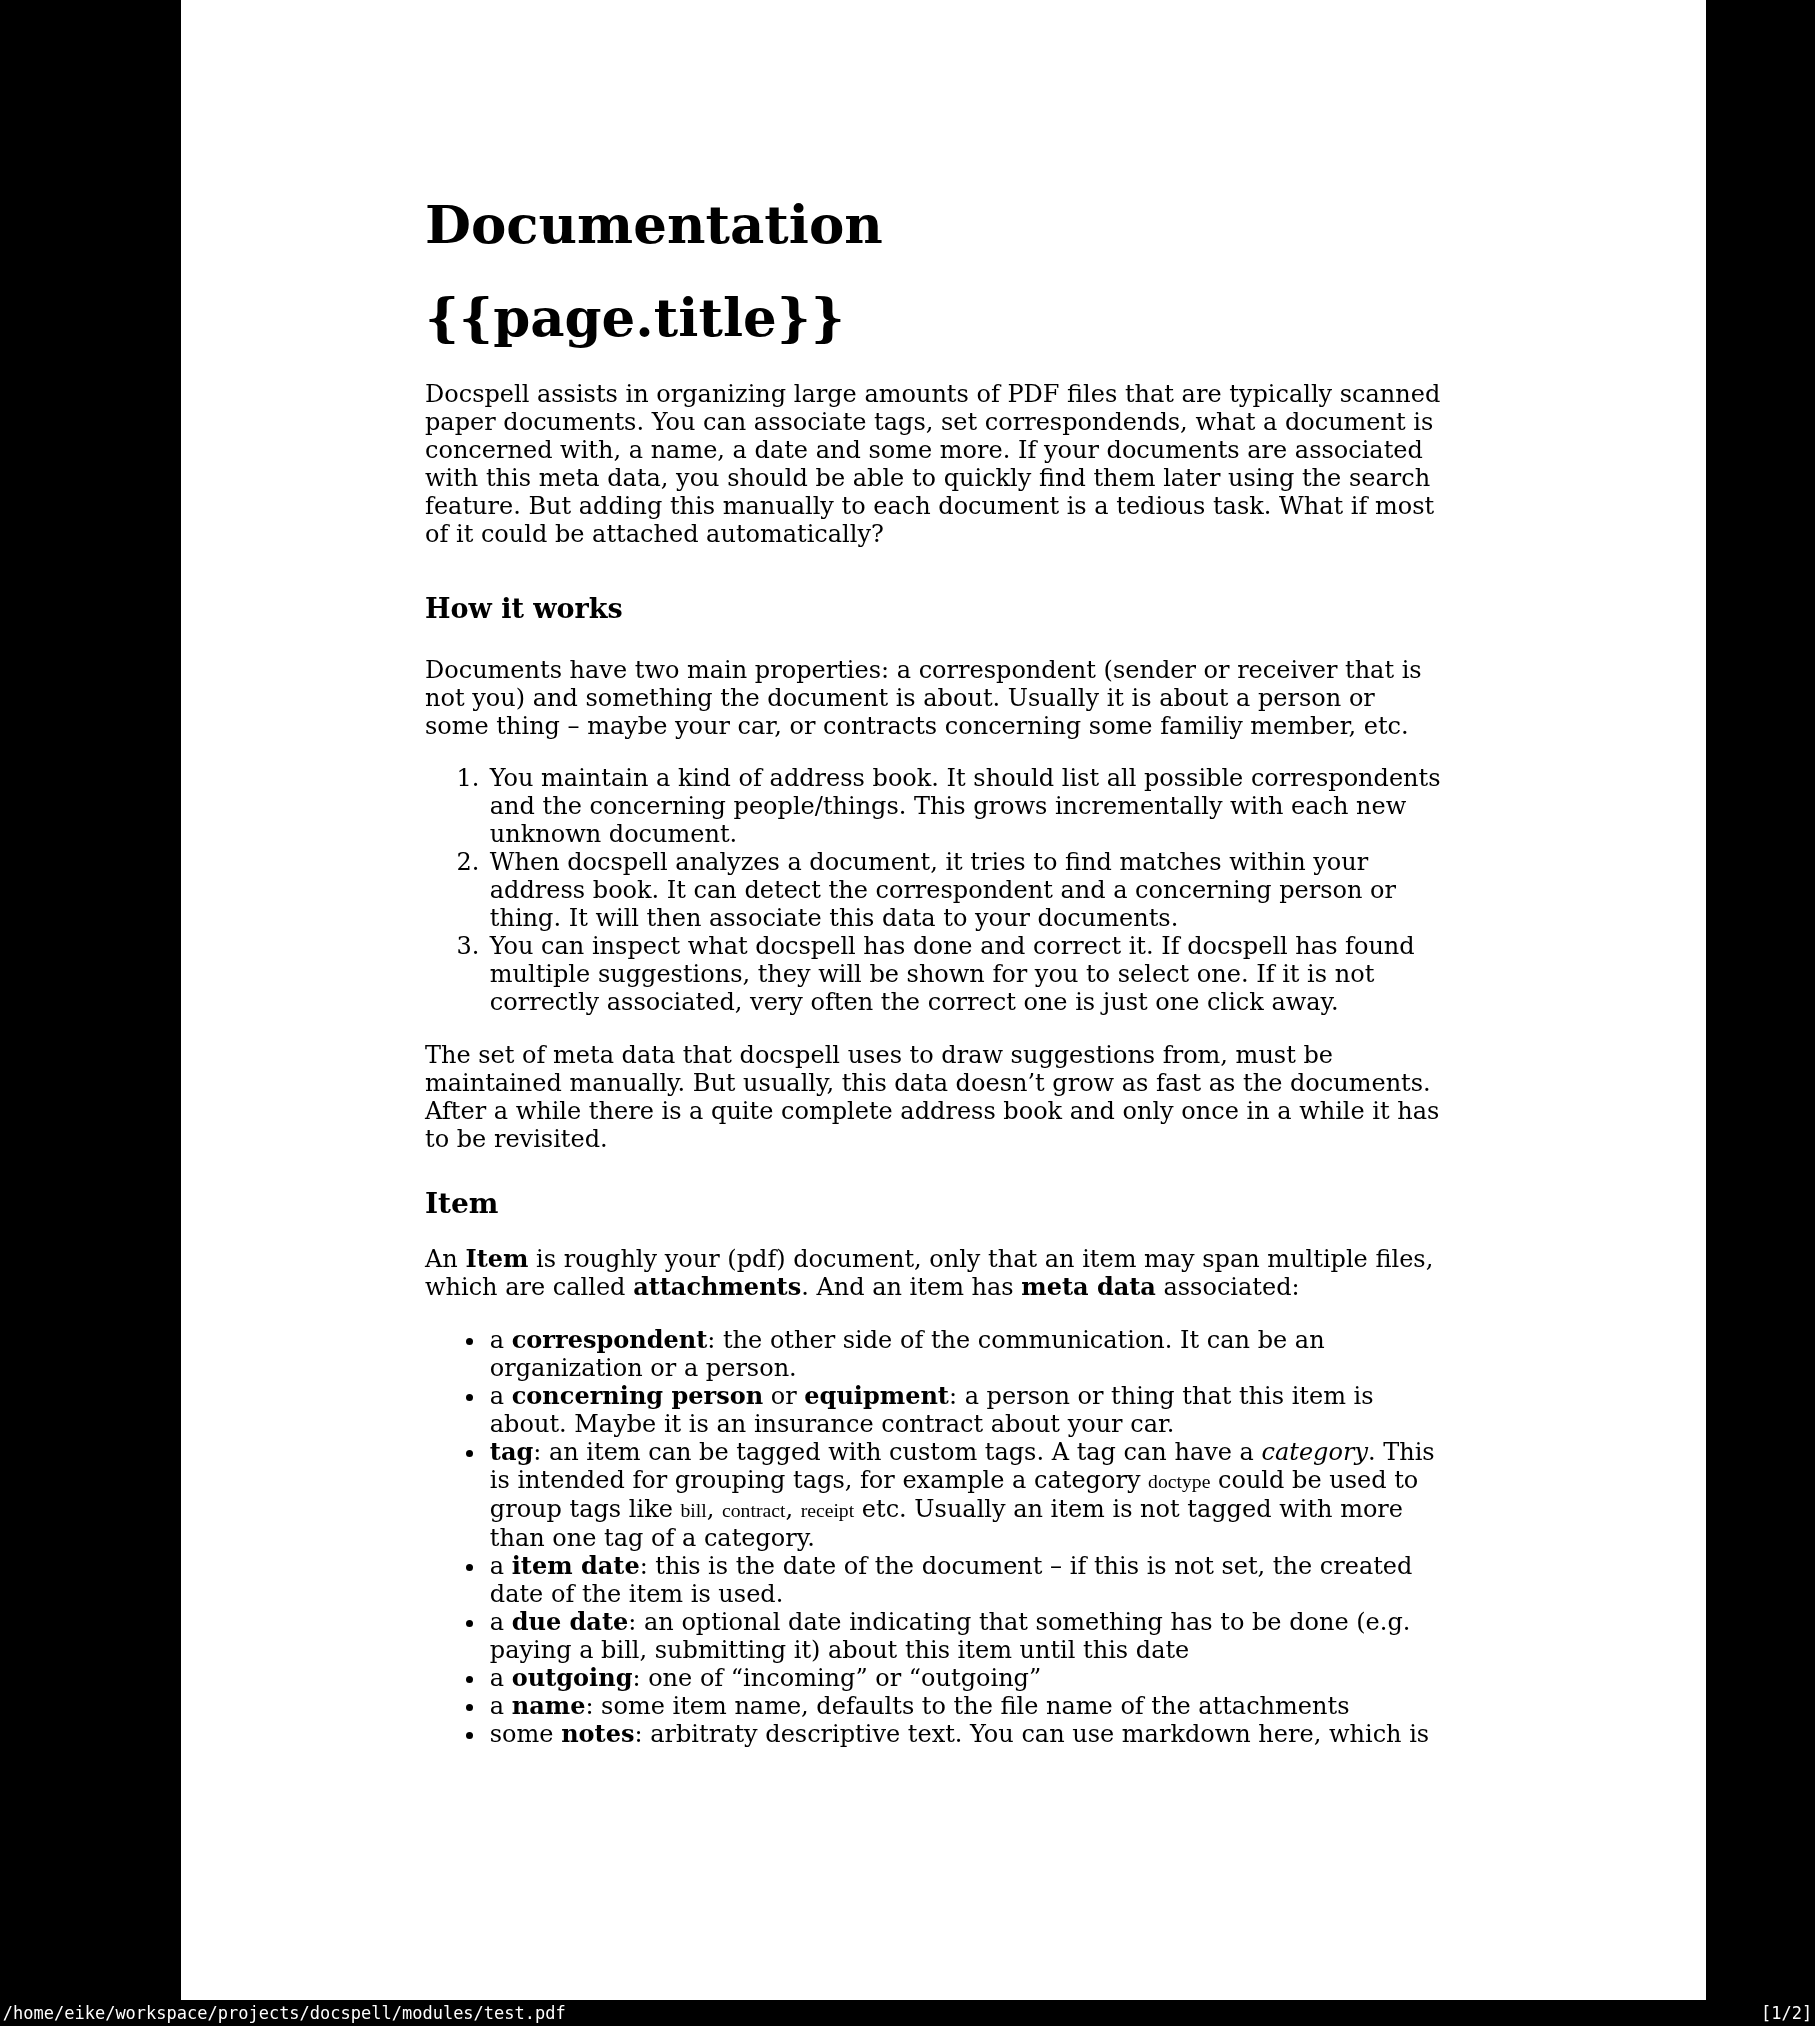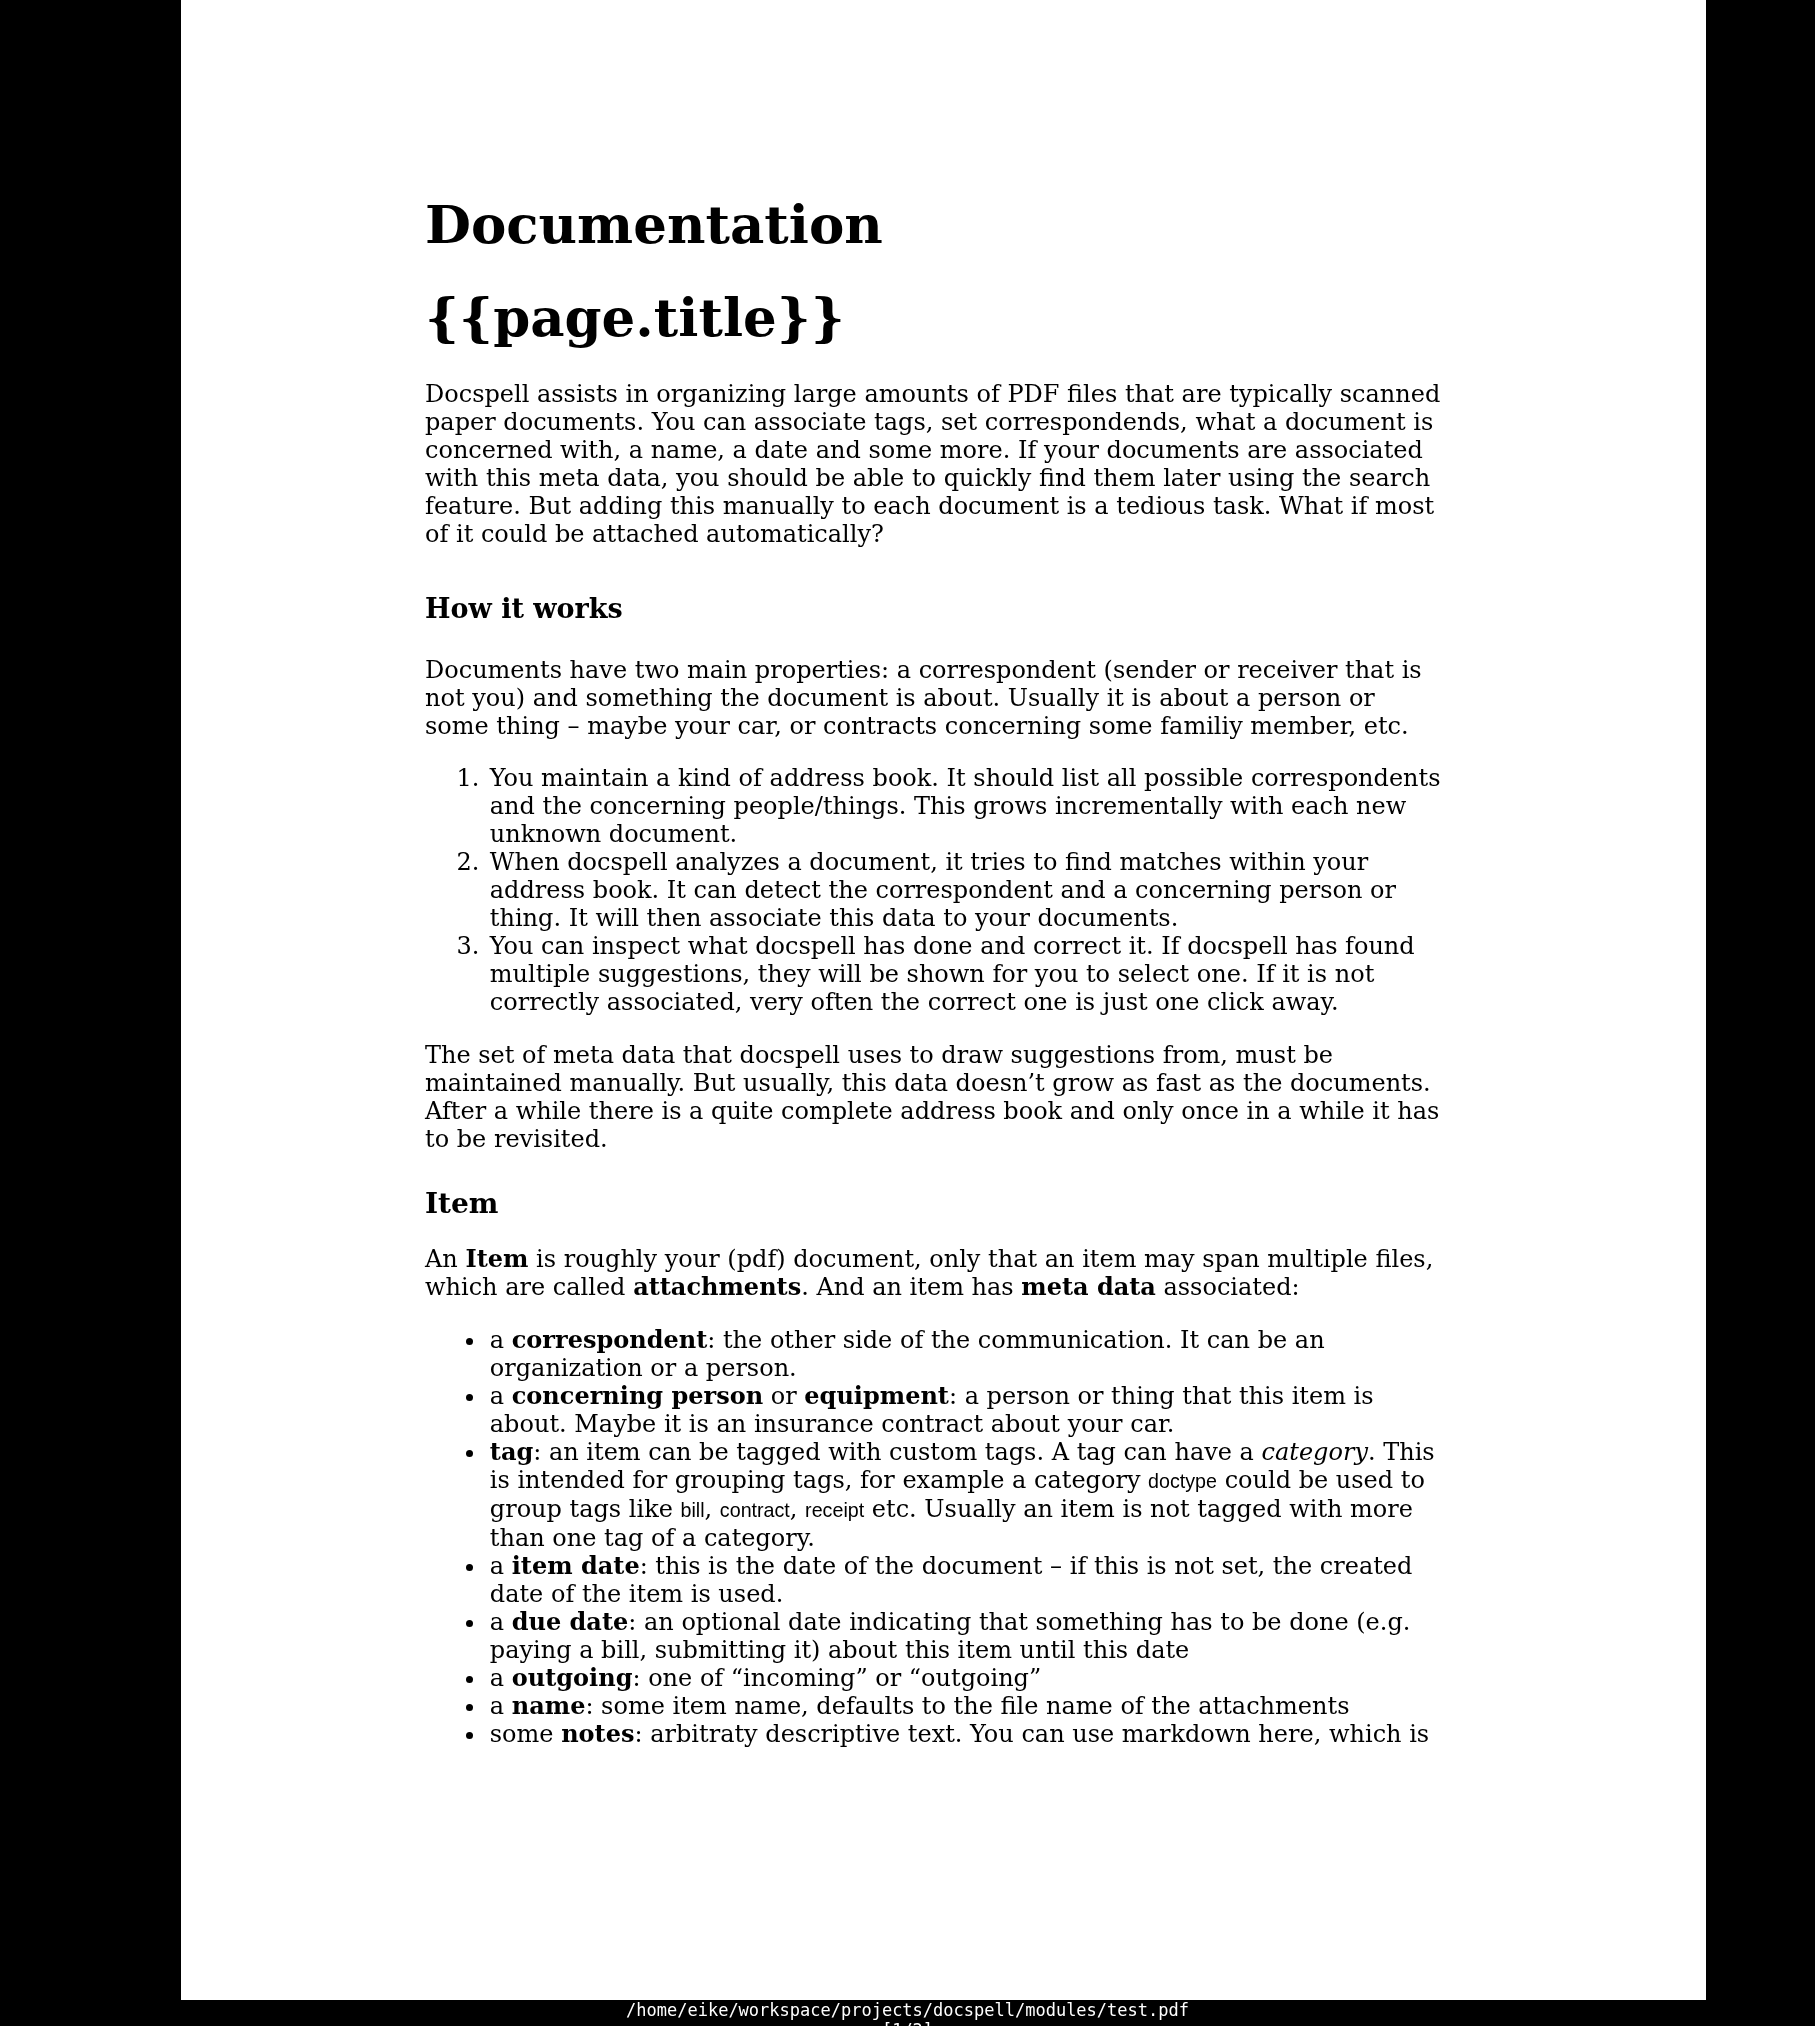--- a/index.html
+++ b/index.html
@@ -39,37 +39,36 @@
     font-size: 28px;
     line-height: 34px;
     font-weight: bold;
     margin: 34px 0 24.6px 0;
   }
   .page p { margin: 0 0 24.6px 0; }
   .page ol, .page ul { margin: 0 0 24.6px 0; padding-left: 62px; }
   .page li { margin: 0; padding-left: 2.8px; }
   .b { font-weight: bold; }
   .i { font-style: italic; }
-  .c { font-family: Liberation Sans, sans-serif; font-size: 0.82em; }
+  .c { font-family: Liberation Serif, serif; font-size: 0.82em; }
   .statusbar {
     position: absolute;
     left: 0;
     bottom: 0;
     width: 1815px;
     height: 26.5px;
     background: #000000;
     color: #ffffff;
     font-family: "DejaVu Sans Mono", monospace;
     font-size: 17px;
     display: flex;
     justify-content: space-between;
     align-items: center;
     padding: 0 2.8px;
     white-space: pre;
-    flex-direction: column;
   }
 </style>
 </head>
 <body>
 
 <div class="viewer">
 
   <div class="page">
     <h1>Documentation</h1>
 

